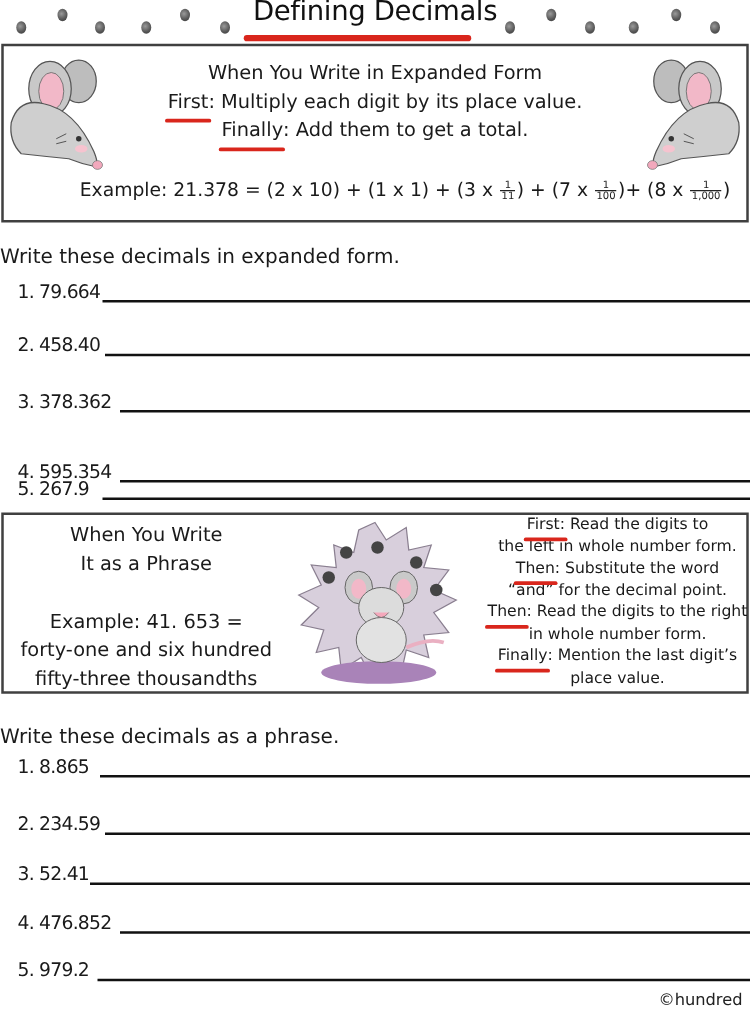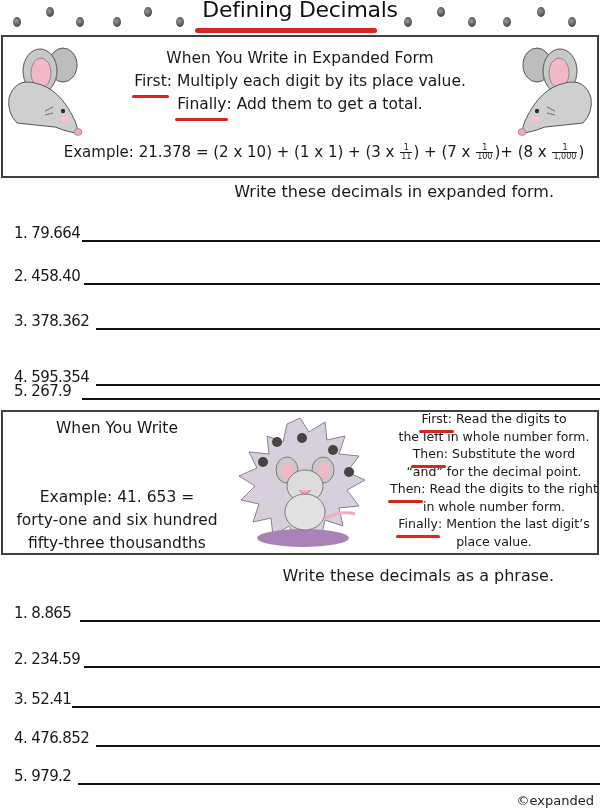--- a/index.html
+++ b/index.html
@@ -14,21 +14,21 @@
   .box { position:absolute; border:2px solid #404040; box-sizing:border-box; background:#fff; }
   .box1 { left:1px; top:35px; width:598px; height:143px; }
   .box2 { left:1px; top:410px; width:598px; height:145px; }
   .center-text { position:absolute; text-align:center; font-size:15.5px; line-height:23px; white-space:nowrap; }
   .ul { position:relative; display:inline-block; }
   .ul::after { content:""; position:absolute; left:-2px; right:-2px; bottom:-5px; height:3px;
                background:#d9261c; border-radius:3px; }
   .frac { display:inline-block; vertical-align:middle; text-align:center; font-size:8px; line-height:8px; margin:0 1px; }
   .frac .num { display:block; border-bottom:1px solid #222; padding:0 1px; }
   .frac .den { display:block; padding:0 1px; }
-  .instr { position:absolute; left:0; width:554px; text-align:right; font-size:16px; }
+  .instr { position:absolute; left:0; width:554px; text-align:left; font-size:16px;margin-top:13px; }
   .q-row { position:absolute; left:0; width:600px; height:22px;margin-left:12px; }
   .q-label { position:absolute; left:2px; bottom:2px; font-size:15px; letter-spacing:-0.6px; white-space:nowrap; }
   .q-line { position:absolute; bottom:2px; height:2px; background:#111; }
   .mouse { position:absolute; }
   .small-text { font-size:12.5px; line-height:17.5px; }
   .copyright { position:absolute; right:6px; bottom:2px; font-size:13px; color:#222; }
 </style>
 </head>
 <body>
 
@@ -106,20 +106,21 @@
     </div>
     <div class="q-row" style="top: 380px;">
       <span class="q-label">5. 267.9</span>
       <div class="q-line" style="left: 70px; width: 522px;"></div>
     </div>
   </div>
 
 <div class="box box2">
   <div class="center-text" style="left:0;width:228px;top:5px;font-size:15.5px;line-height:23px;">
     <div>When You Write</div>
+    <div>It as a Phrase</div>
   </div>
   <div class="center-text" style="left:0;width:228px;top:74px;font-size:15.5px;line-height:23px;">
     <div>Example: 41. 653 =</div>
     <div>forty-one and six hundred</div>
     <div>fifty-three thousandths</div>
   </div>
 
   <svg class="mouse" style="left:222px;top:2px" width="150" height="140" viewBox="0 0 150 140">
     <path d="M75 4 L84 18 L100 8 L102 26 L120 22 L114 40 L134 42 L122 58 L140 66 L122 76 L134 92 L114 94 L118 112 L100 106 L96 124 L82 112 L72 128 L64 112 L48 122 L46 104 L28 108 L34 90 L16 86 L30 72 L14 62 L32 54 L24 38 L44 40 L42 22 L58 28 L62 10 Z" fill="#d8cfdc" stroke="#8a7f90" stroke-width="1"></path>
     <ellipse cx="78" cy="124" rx="46" ry="9" fill="#a983b8"></ellipse>
@@ -167,13 +168,13 @@
     <div class="q-row" style="top: 727px;">
       <span class="q-label">4. 476.852</span>
       <div class="q-line" style="left: 84px; width: 508px;"></div>
     </div>
     <div class="q-row" style="top: 765px;">
       <span class="q-label">5. 979.2</span>
       <div class="q-line" style="left: 66px; width: 526px;"></div>
     </div>
   </div>
 
-<div class="copyright">©expanded</div>
+<div class="copyright">©hundred</div>
 
 </body></html>

